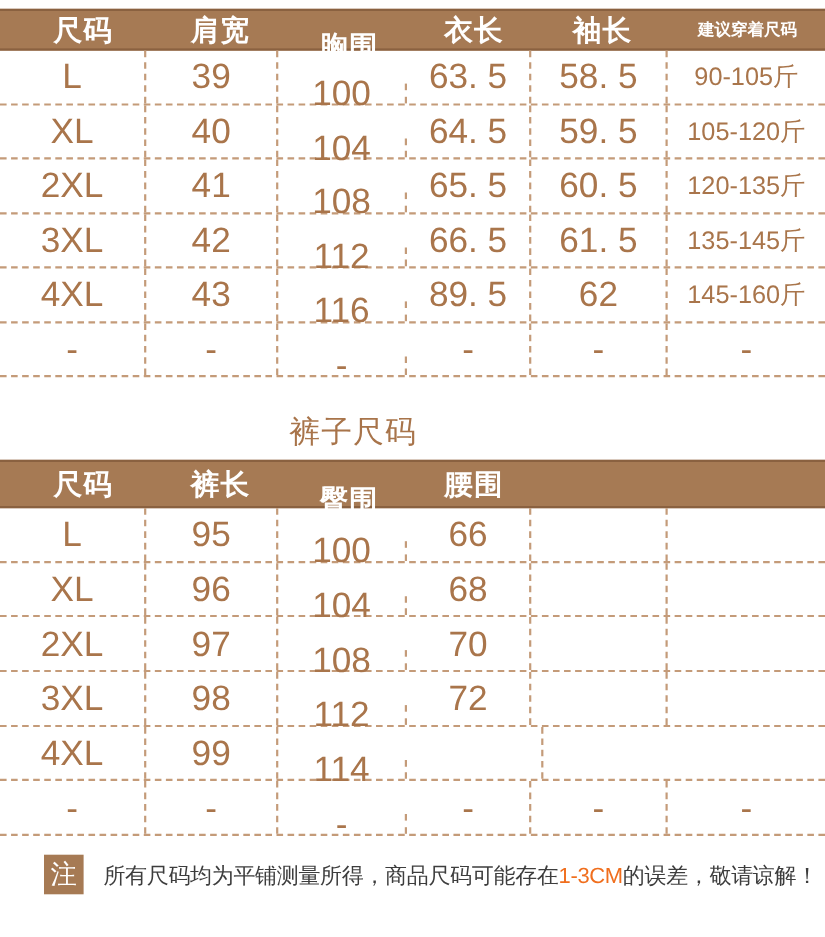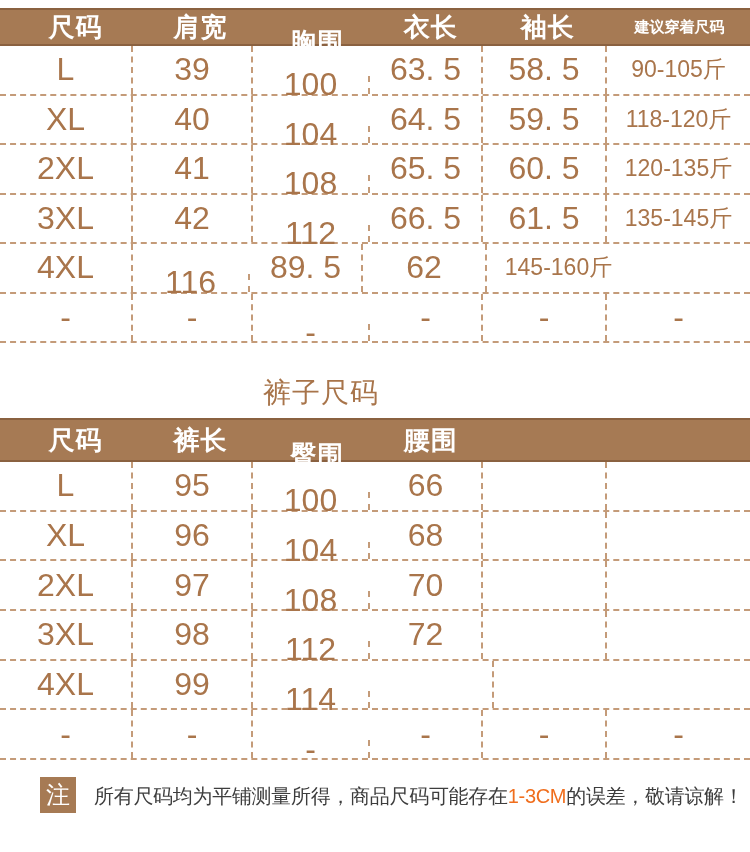--- a/index.html
+++ b/index.html
@@ -72,40 +72,41 @@
       <div class="cell c4">63. 5</div>
       <div class="cell c5">58. 5</div>
       <div class="cell c6 range">90-105斤</div>
     </div>
     <div class="trow">
       <div class="cell c1">XL</div>
       <div class="cell c2">40</div>
       <div class="cell c3">104</div>
       <div class="cell c4">64. 5</div>
       <div class="cell c5">59. 5</div>
-      <div class="cell c6 range">118-120斤</div>
+      <div class="cell c6 range">105-120斤</div>
     </div>
     <div class="trow">
       <div class="cell c1">2XL</div>
       <div class="cell c2">41</div>
       <div class="cell c3">108</div>
       <div class="cell c4">65. 5</div>
       <div class="cell c5">60. 5</div>
       <div class="cell c6 range">120-135斤</div>
     </div>
     <div class="trow">
       <div class="cell c1">3XL</div>
       <div class="cell c2">42</div>
       <div class="cell c3">112</div>
       <div class="cell c4">66. 5</div>
       <div class="cell c5">61. 5</div>
       <div class="cell c6 range">135-145斤</div>
     </div>
     <div class="trow">
       <div class="cell c1">4XL</div>
+      <div class="cell c2">43</div>
       <div class="cell c3">116</div>
       <div class="cell c4">89. 5</div>
       <div class="cell c5">62</div>
       <div class="cell c6 range">145-160斤</div>
     </div>
     <div class="trow">
       <div class="cell c1">-</div>
       <div class="cell c2">-</div>
       <div class="cell c3">-</div>
       <div class="cell c4">-</div>

